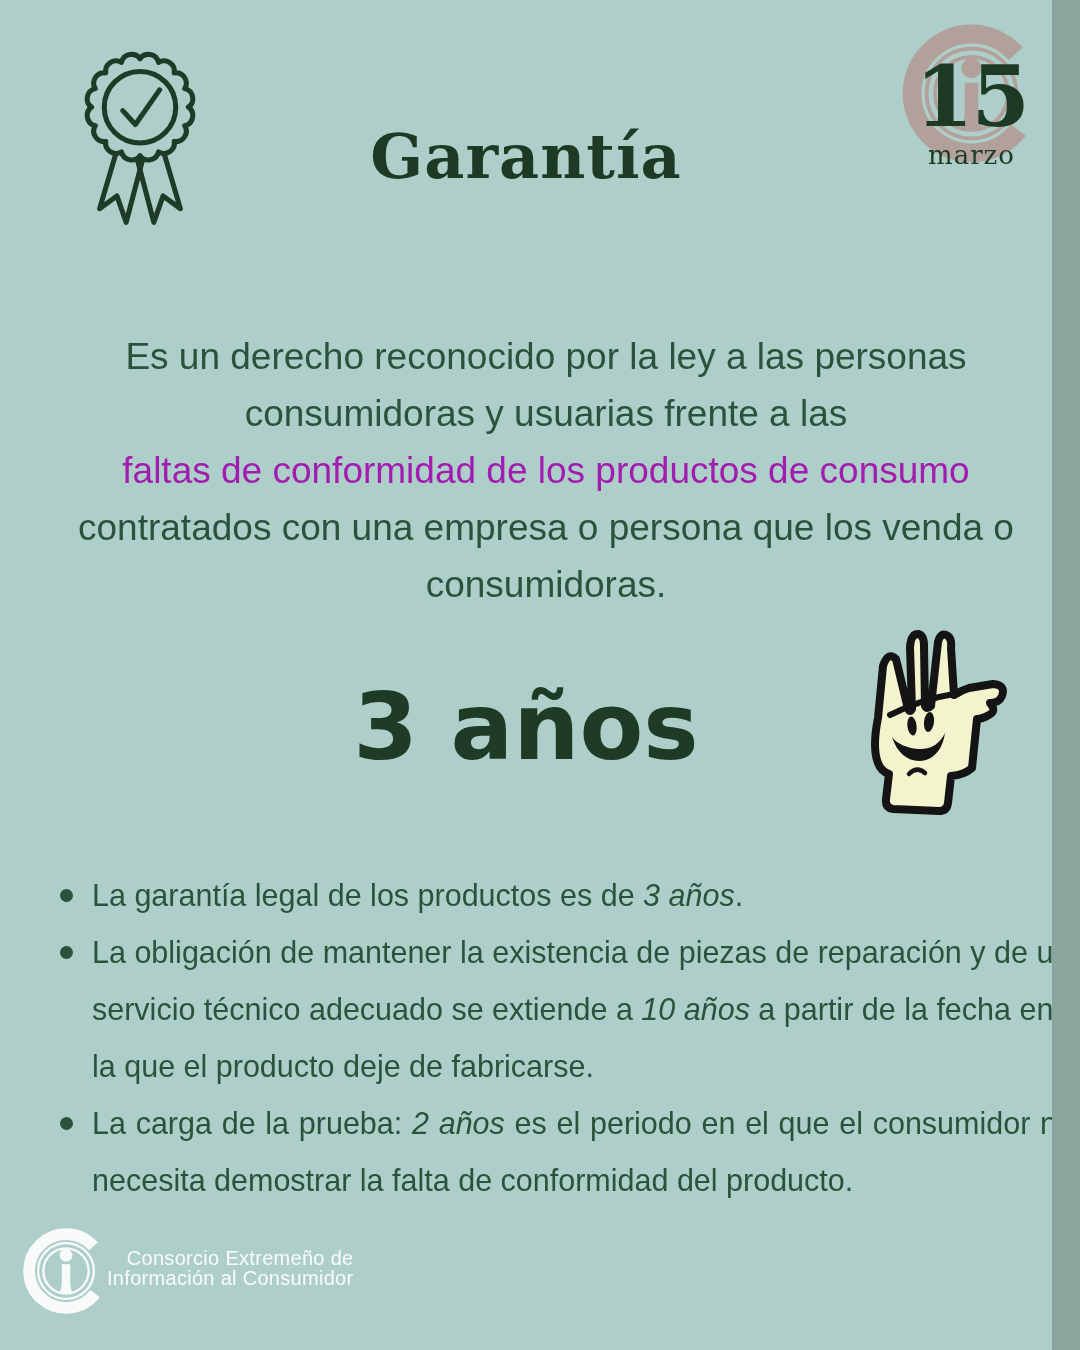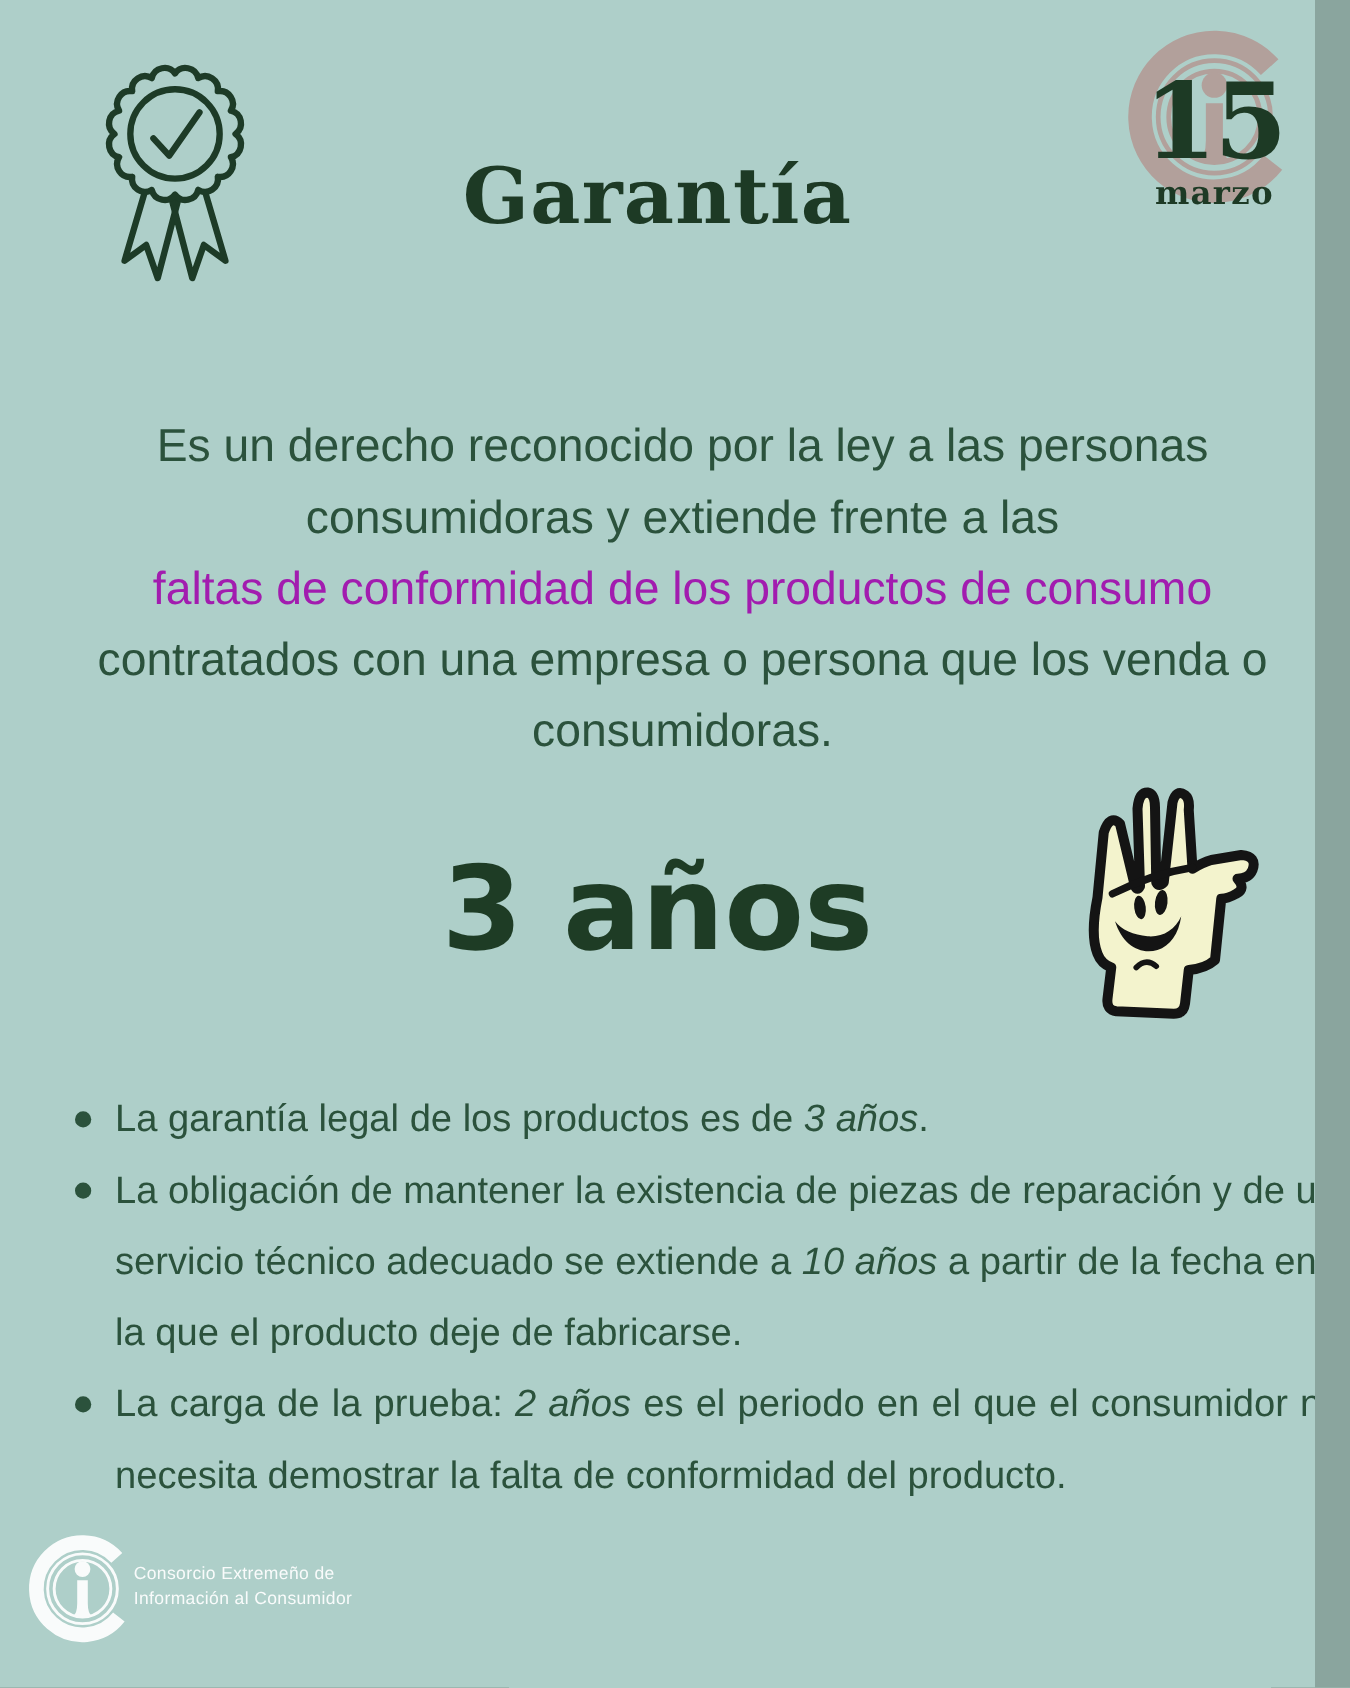--- a/index.html
+++ b/index.html
@@ -11,21 +11,21 @@
   .title{position:absolute;left:0;top:84px;width:100%;text-align:center;
          font-family:"DejaVu Serif",serif;font-weight:700;font-size:62px;line-height:1;
          color:#1d3a25;letter-spacing:1px;}
 
   .datebadge{position:absolute;left:899px;top:21px;width:145px;height:165px;}
   .datebadge .logo{position:absolute;left:0;top:0;width:145px;height:145px;color:#b2a09b;}
   .day{position:absolute;left:0;top:34px;width:100%;text-align:center;
        font-family:"DejaVu Serif",serif;font-weight:700;font-size:84px;line-height:1;
        color:#1d3a25;letter-spacing:-2px;}
   .month{position:absolute;left:0;top:121px;width:100%;text-align:center;
-         font-family:"DejaVu Serif",serif;font-weight:700;font-size:26px;line-height:1;
+         font-family:"DejaVu Serif",serif;font-weight:400;font-size:26px;line-height:1;
          color:#1d3a25;letter-spacing:1px;}
 
   
   .intro{position:absolute;left:0;top:328px;width:100%;text-align:center;
          font-size:37px;line-height:57px;color:#2b523c;margin-left:20px;}
   .intro .bold{font-weight:400;color:#a21caf;}
 
   
   .duration{position:absolute;left:0;top:676px;width:100%;text-align:center;
             font-family:"DejaVu Sans",sans-serif;font-weight:700;font-size:93px;line-height:1.1;
@@ -36,22 +36,22 @@
   .bullets{position:absolute;left:42px;top:851px;width:1016px;margin:16px;padding:0;list-style:none;
            font-size:30.5px;line-height:57px;color:#2b523c;}
   .bullets li{position:relative;padding-left:34px;}
   .bullets .dot{position:absolute;left:2px;top:22px;width:13px;height:13px;border-radius:50%;
                 background:#2b523c;}
   .justify{text-align:justify;}
   .it{font-style:italic;}
 
   
   .footer-logo{position:absolute;left:21px;top:1226px;width:90px;height:90px;color:#ffffff;opacity:.93;}
-  .footer-text{position:absolute;left:107px;top:1249px;font-size:14px;line-height:19.5px;
-               color:#ffffff;opacity:.93;letter-spacing:.3px;}
+  .footer-text{position:absolute;left:107px;top:1249px;font-size:20px;line-height:19.5px;
+               color:#ffffff;opacity:.93;letter-spacing:.3px;text-align:right;}
   .hidden-defs{position:absolute;width:0;height:0;overflow:hidden;}
 </style>
 </head>
 <body>
 
 <svg class="hidden-defs" aria-hidden="true">
   <defs>
     <g id="consorcio-logo" fill="none">
       <path d="M82.3,75.2 A41,41 0 1 1 80.5,22.6" stroke="currentColor" stroke-width="13"></path>
       <circle cx="50" cy="50" r="31" stroke="currentColor" stroke-width="2.6"></circle>
@@ -82,21 +82,21 @@
   <div class="datebadge">
     <svg class="logo" viewBox="0 0 100 100" color="#b2a09b">
       <use href="#consorcio-logo"></use>
     </svg>
     <div class="day">15</div>
     <div class="month">marzo</div>
   </div>
 
   <div class="intro">
     <div>Es un derecho reconocido por la ley a las personas</div>
-    <div>consumidoras y extiende frente a las</div>
+    <div>consumidoras y usuarias frente a las</div>
     <div class="bold">faltas de conformidad de los productos de consumo</div>
     <div>contratados con una empresa o persona que los venda o</div>
     <div>consumidoras.</div>
   </div>
 
   <div class="duration">3 años</div>
 
   <svg class="hand" viewBox="0 0 190 210">
     <path fill="#f3f3cd" stroke="#141414" stroke-width="8" stroke-linejoin="round" d="M33,44 Q38,29 46,37 L58,87 Q60,91 62,87 L60,25 Q61,12 68,12 Q74,13 74,24 L75,84 Q77,88 81,84
          L88,20 Q91,9 98,14 Q102,17 101,26 L104,73 Q112,68 119,66 L143,62 Q156,63 152,74 Q149,81 140,81

